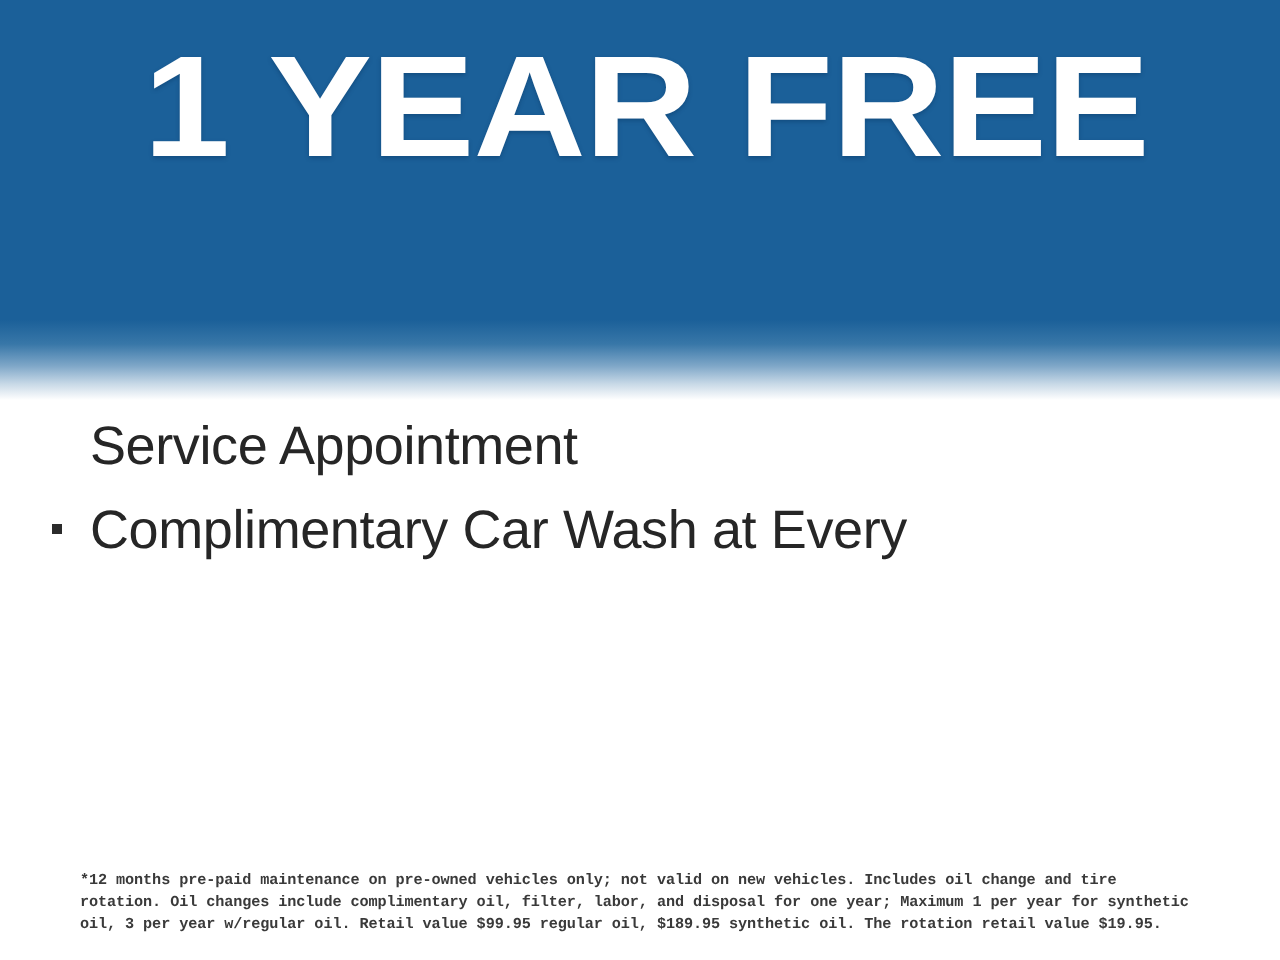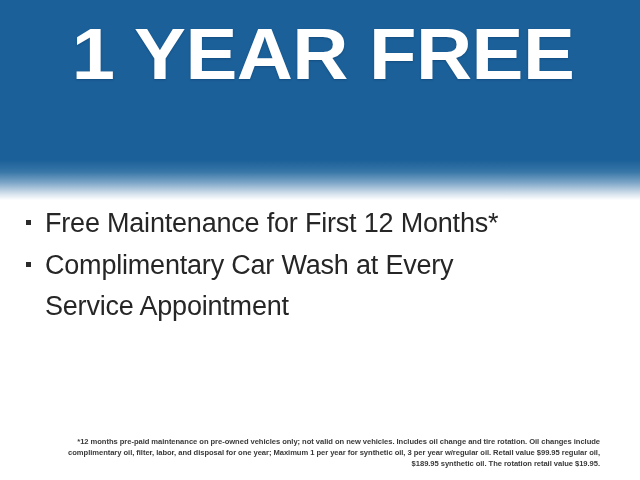--- a/index.html
+++ b/index.html
@@ -107,50 +107,46 @@
     color: #262626;
     letter-spacing: -0.2px;
   }
 
   
   .disclaimer {
     position: absolute;
     left: 40px;
     top: 436px;
     width: 560px;
-    text-align: right;
-    font-family: Liberation Sans, sans-serif;
+    text-align: left;
+    font-family: Liberation Mono, monospace;
     font-size: 7.6px;
     line-height: 1.45;
     font-weight: bold;
     color: #3a3a3a;
     letter-spacing: -0.05px;
   }
 </style>
 </head>
 <body>
 
 <div id="ad">
 
   <div class="banner">
     <div class="headline">
       <span class="headline-line l1">1 YEAR FREE</span>
     </div>
   </div>
 
   <ul class="bullets">
     <li class="bullet-row">
-      <span class="bullet-mark"></span>
-      <span class="bullet-text">Free Maintenance for First 12 Months*</span>
+      <span class="bullet-mark blank"></span>
+      <span class="bullet-text">Service Appointment</span>
     </li>
     <li class="bullet-row">
       <span class="bullet-mark"></span>
       <span class="bullet-text">Complimentary Car Wash at Every</span>
-    </li>
-    <li class="bullet-row">
-      <span class="bullet-mark blank"></span>
-      <span class="bullet-text">Service Appointment</span>
     </li>
   </ul>
 
   <div class="disclaimer">*12 months pre-paid maintenance on pre-owned vehicles only; not valid on new vehicles. Includes oil change and tire rotation. Oil changes include complimentary oil, filter, labor, and disposal for one year; Maximum 1 per year for synthetic oil, 3 per year w/regular oil. Retail value $99.95 regular oil, $189.95 synthetic oil. The rotation retail value $19.95.</div>
 
 </div>
 
 </body></html>

